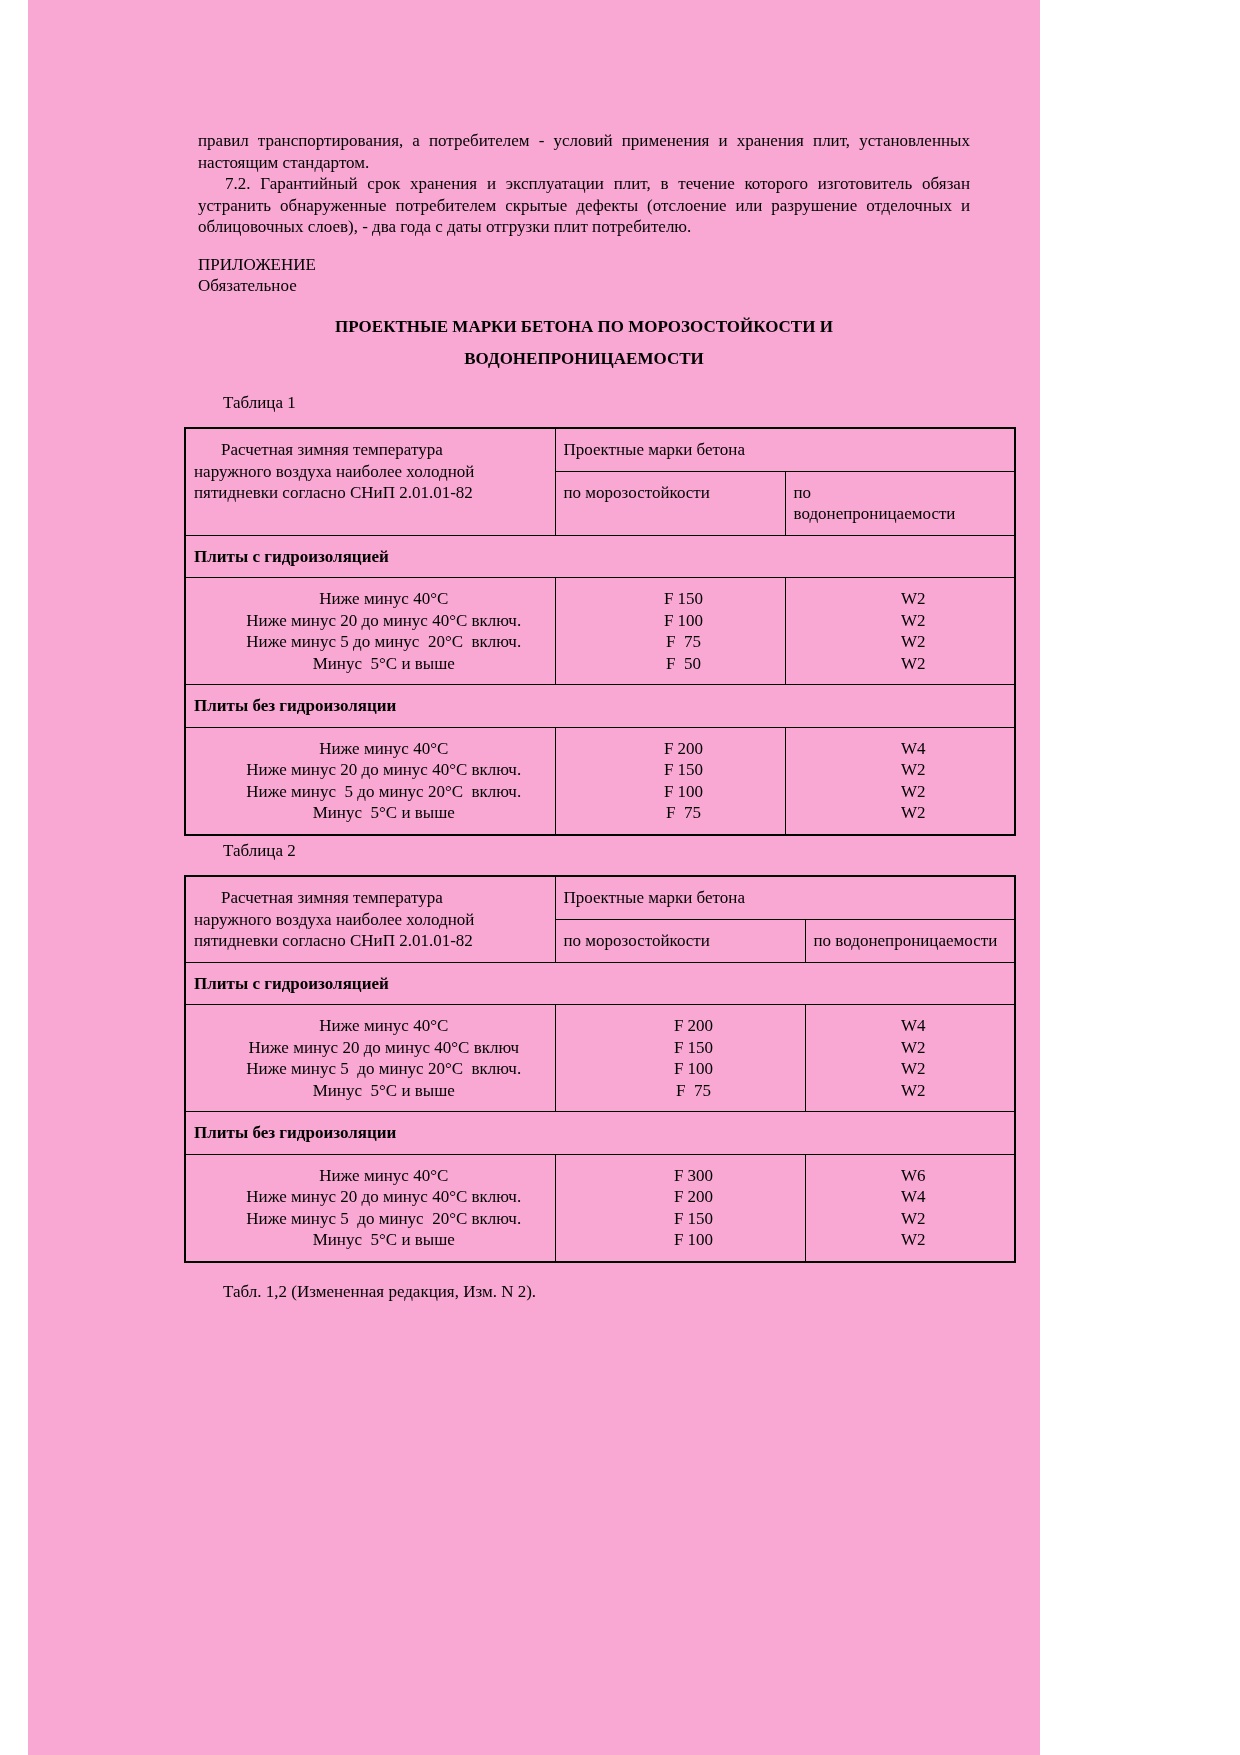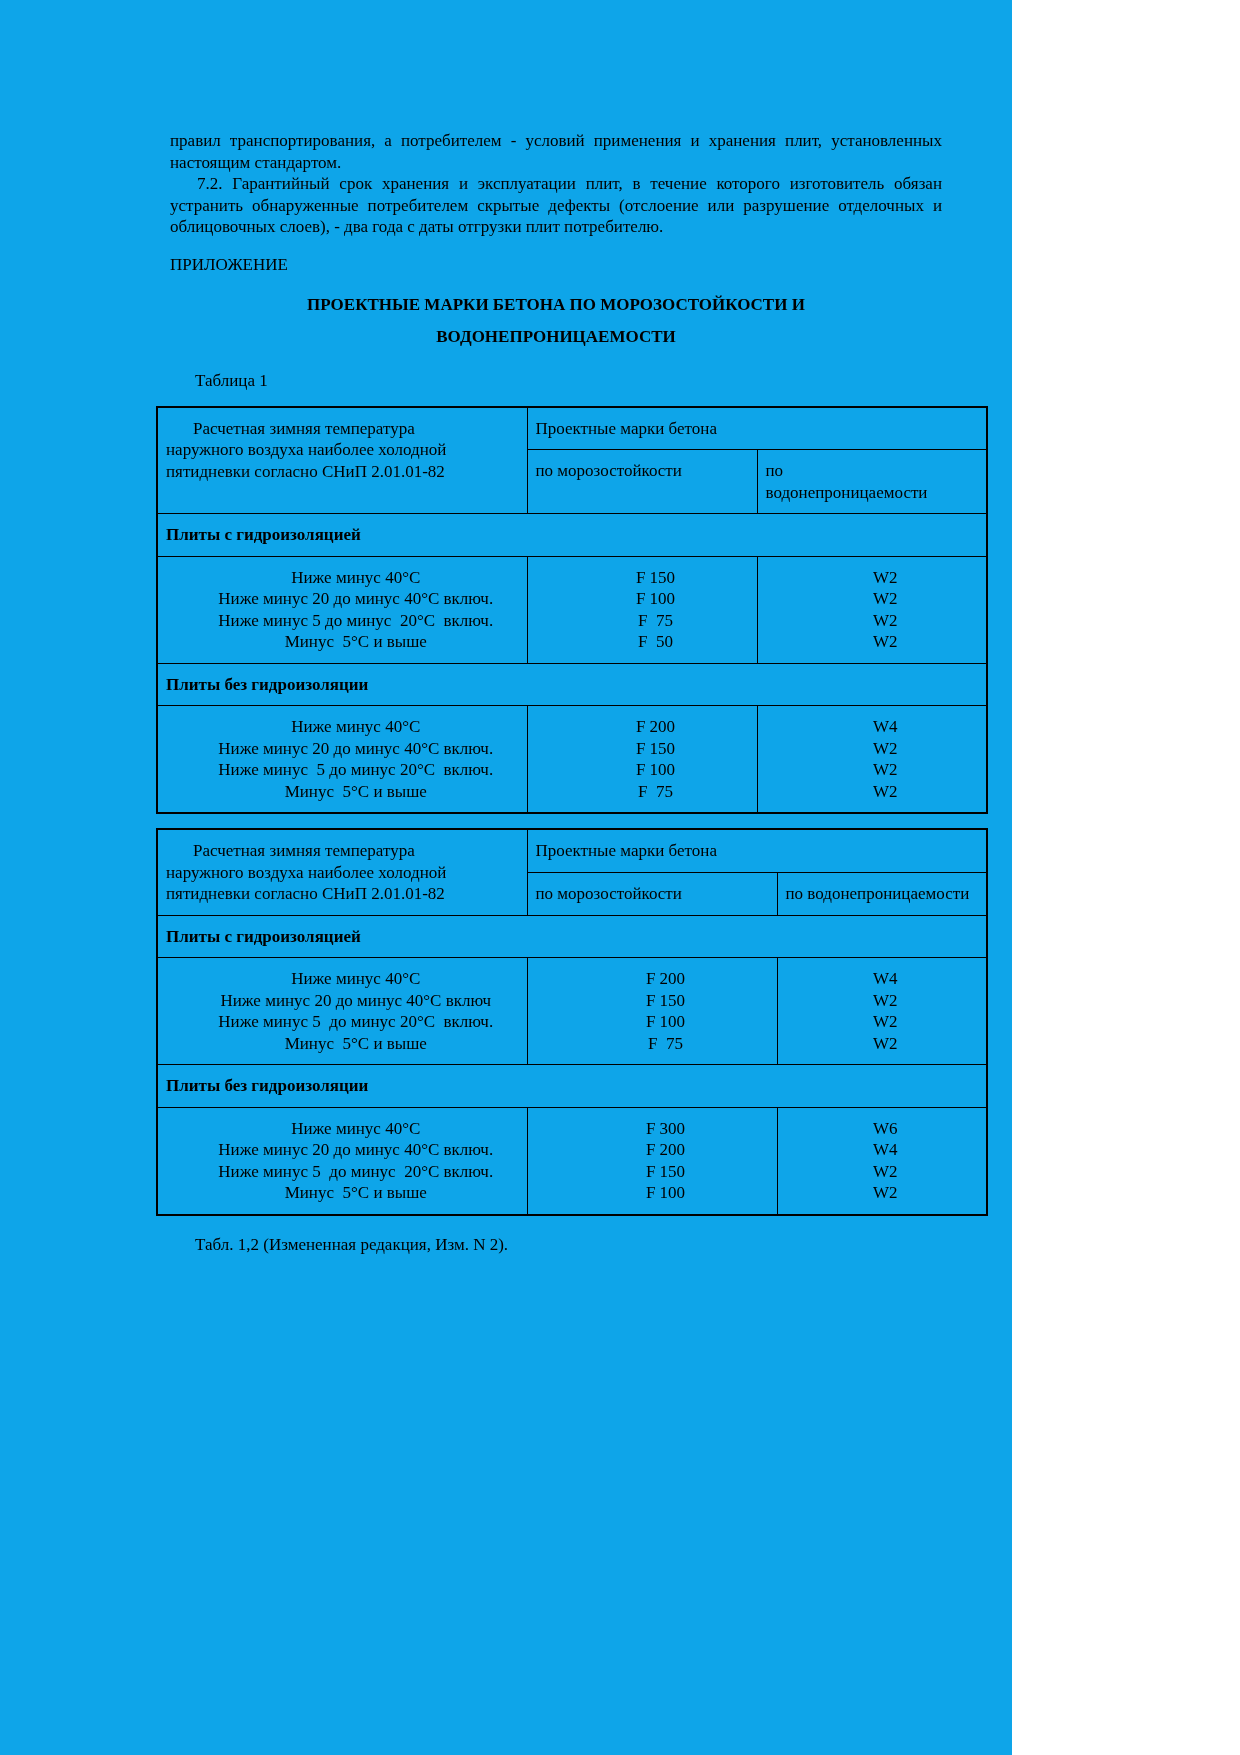--- a/index.html
+++ b/index.html
@@ -2,21 +2,21 @@
 <html><head>
 <meta charset="utf-8">
 <style>
   html, body { margin: 0; padding: 0; }
   body {
     width: 1240px; height: 1755px;
     background: #ffffff;
     font-family: "Liberation Serif", "DejaVu Serif", serif;
     font-size: 17px; color: #000000;
   }
-  .sheet { position: relative; width: 1012px; height: 1755px; background: #0ea5e9; overflow: hidden; }
+  .sheet { position: relative; width: 1012px; height: 1755px; background: #f9a8d4; overflow: hidden; margin-left: 28px; }
   .content { position: absolute; left: 156px; top: 130px; width: 830px; }
 
   .textblock { padding: 0 44px 0 14px; }
   .para { margin: 0; text-align: justify; line-height: 21.5px; }
   .para.indent { text-indent: 27px; }
 
   .appendix { margin-top: 16px; text-align: left; line-height: 21.5px; }
 
   .heading { margin-top: 14px; text-align: center; font-weight: bold; line-height: 32px; white-space: pre-line; }
 
@@ -44,20 +44,21 @@
 
 <div class="sheet">
   <div class="content">
 
     <div class="textblock">
       <p class="para">правил транспортирования, а потребителем - условий применения и хранения плит, установленных настоящим стандартом.</p>
       <p class="para indent">7.2. Гарантийный срок хранения и эксплуатации плит, в течение которого изготовитель обязан устранить обнаруженные потребителем скрытые дефекты (отслоение или разрушение отделочных и облицовочных слоев), - два года с даты отгрузки плит потребителю.</p>
 
       <div class="appendix">
         <div>ПРИЛОЖЕНИЕ</div>
+        <div>Обязательное</div>
       </div>
 
       <div class="heading">ПРОЕКТНЫЕ МАРКИ БЕТОНА ПО МОРОЗОСТОЙКОСТИ И
 ВОДОНЕПРОНИЦАЕМОСТИ</div>
     </div>
 
     <div class="tbl-label">Таблица 1</div>
 
     <table class="gost t1">
       <colgroup>
@@ -121,20 +122,21 @@
           <td class="dat c3">
             <div class="ln">W4</div>
             <div class="ln">W2</div>
             <div class="ln">W2</div>
             <div class="ln">W2</div>
           </td>
         </tr>
       </tbody>
     </table>
 
+    <div class="tbl-label" style="margin-top:4px">Таблица 2</div>
 
     <table class="gost t2">
       <colgroup>
         <col style="width:370px">
           <col style="width:250px">
           <col style="width:210px">
       </colgroup>
       <tbody>
         <tr>
           <td rowspan="2" class="hd-temp">Расчетная зимняя температура

